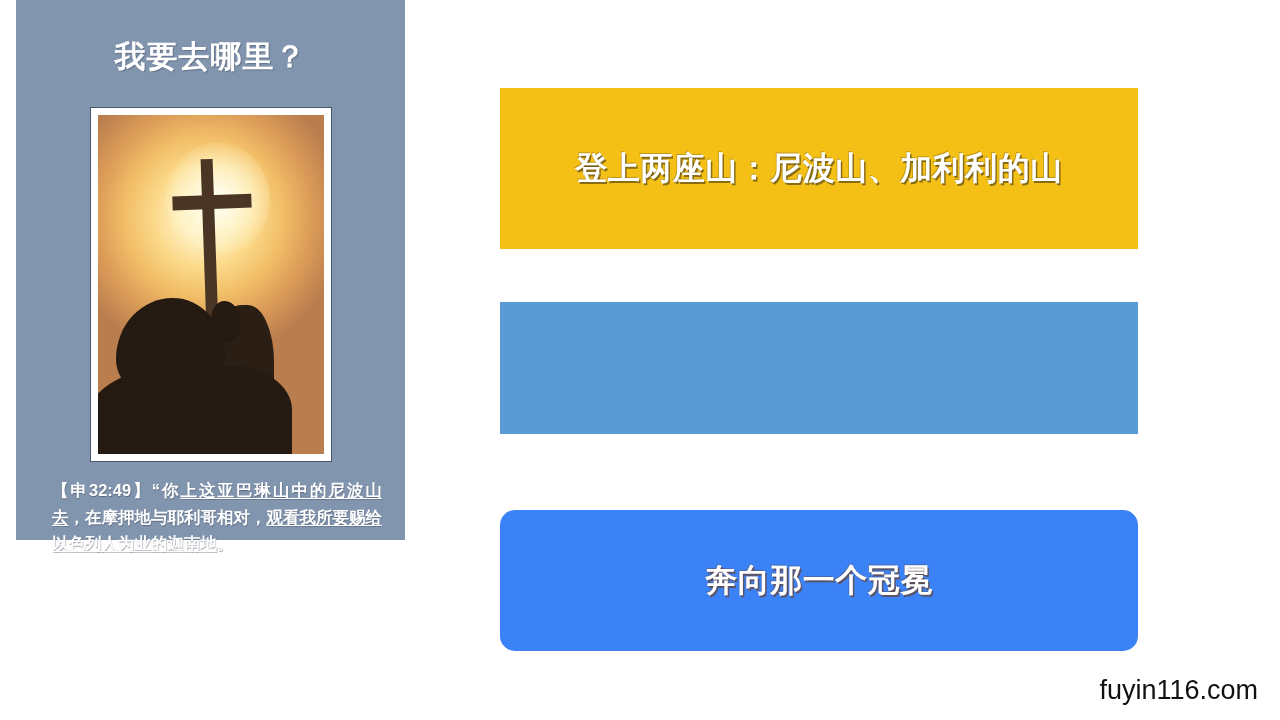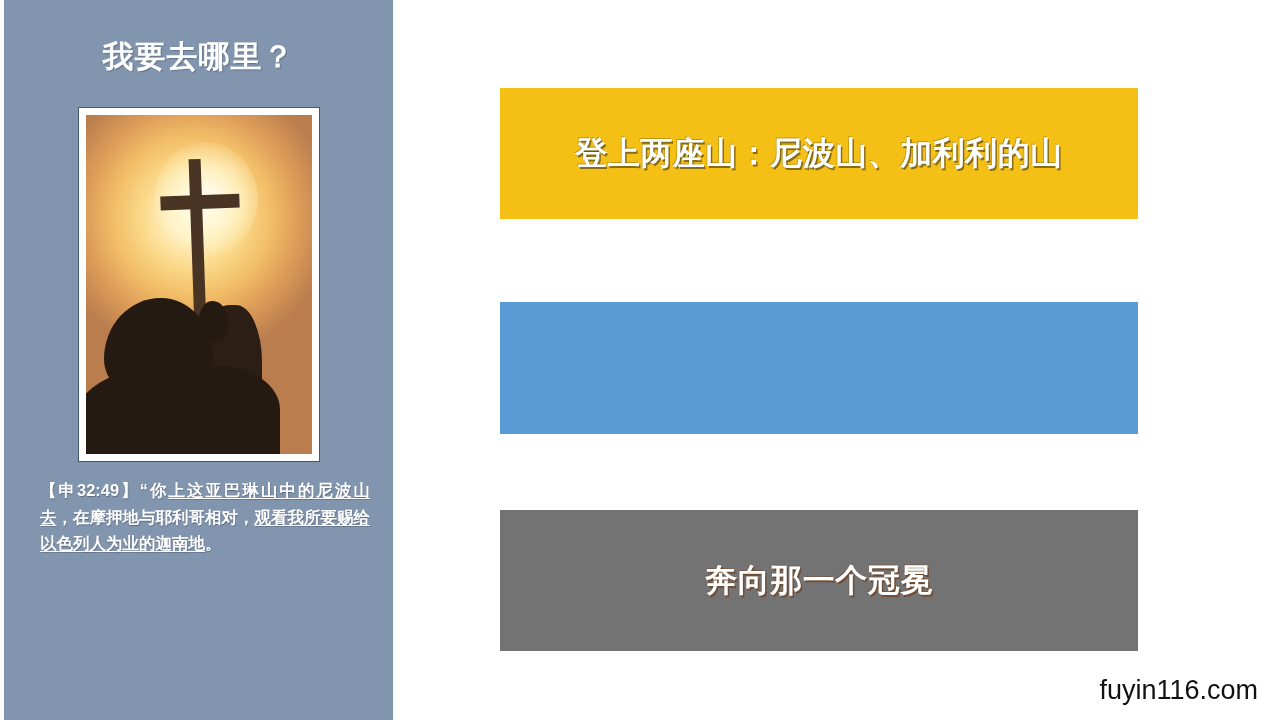--- a/index.html
+++ b/index.html
@@ -15,24 +15,24 @@
   #slide {
     position: relative;
     width: 1280px;
     height: 720px;
     background: #ffffff;
   }
 
   
   #sidebar {
     position: absolute;
-    left: 4px;
+    left: 16px;
     top: 0;
     width: 389px;
-    height: 720px;
+    height: 540px;
     background: #8295ae;
   }
 
   #sidebar-title {
     position: absolute;
     left: 0;
     top: 36px;
     width: 389px;
     text-align: center;
     color: #ffffff;
@@ -161,21 +161,21 @@
     width: 638px;
     box-sizing: border-box;
     display: flex;
     flex-direction: column;
     align-items: center;
     justify-content: center;
   }
 
   #box-1 {
     top: 88px;
-    height: 131px;
+    height: 161px;
     background: #f5c016;
   }
   #box-2 {
     top: 302px;
     height: 132px;
     background: #5b9bd5;
   }
   #box-3 {
     top: 510px;
     height: 141px;
@@ -252,21 +252,21 @@
 
   <div id="main">
 
     <div id="box-1" class="point-box" style="background: rgb(245, 192, 22);">
       <div class="point-heading" style="color: rgb(255, 255, 255);">登上两座山：尼波山、加利利的山</div>
     </div>
 
     <div id="box-2" class="point-box" style="background: rgb(91, 155, 213);">
     </div>
 
-    <div id="box-3" class="point-box" style="background: #737373;">
+    <div id="box-3" class="point-box" style="background: #3b82f6; border-radius: 15px;">
       <div class="point-heading" style="color: rgb(255, 255, 255);">奔向那一个冠冕</div>
     </div>
 
     <div id="watermark">fuyin116.com</div>
 
   </div>
 
 </div>
 
 </body></html>

